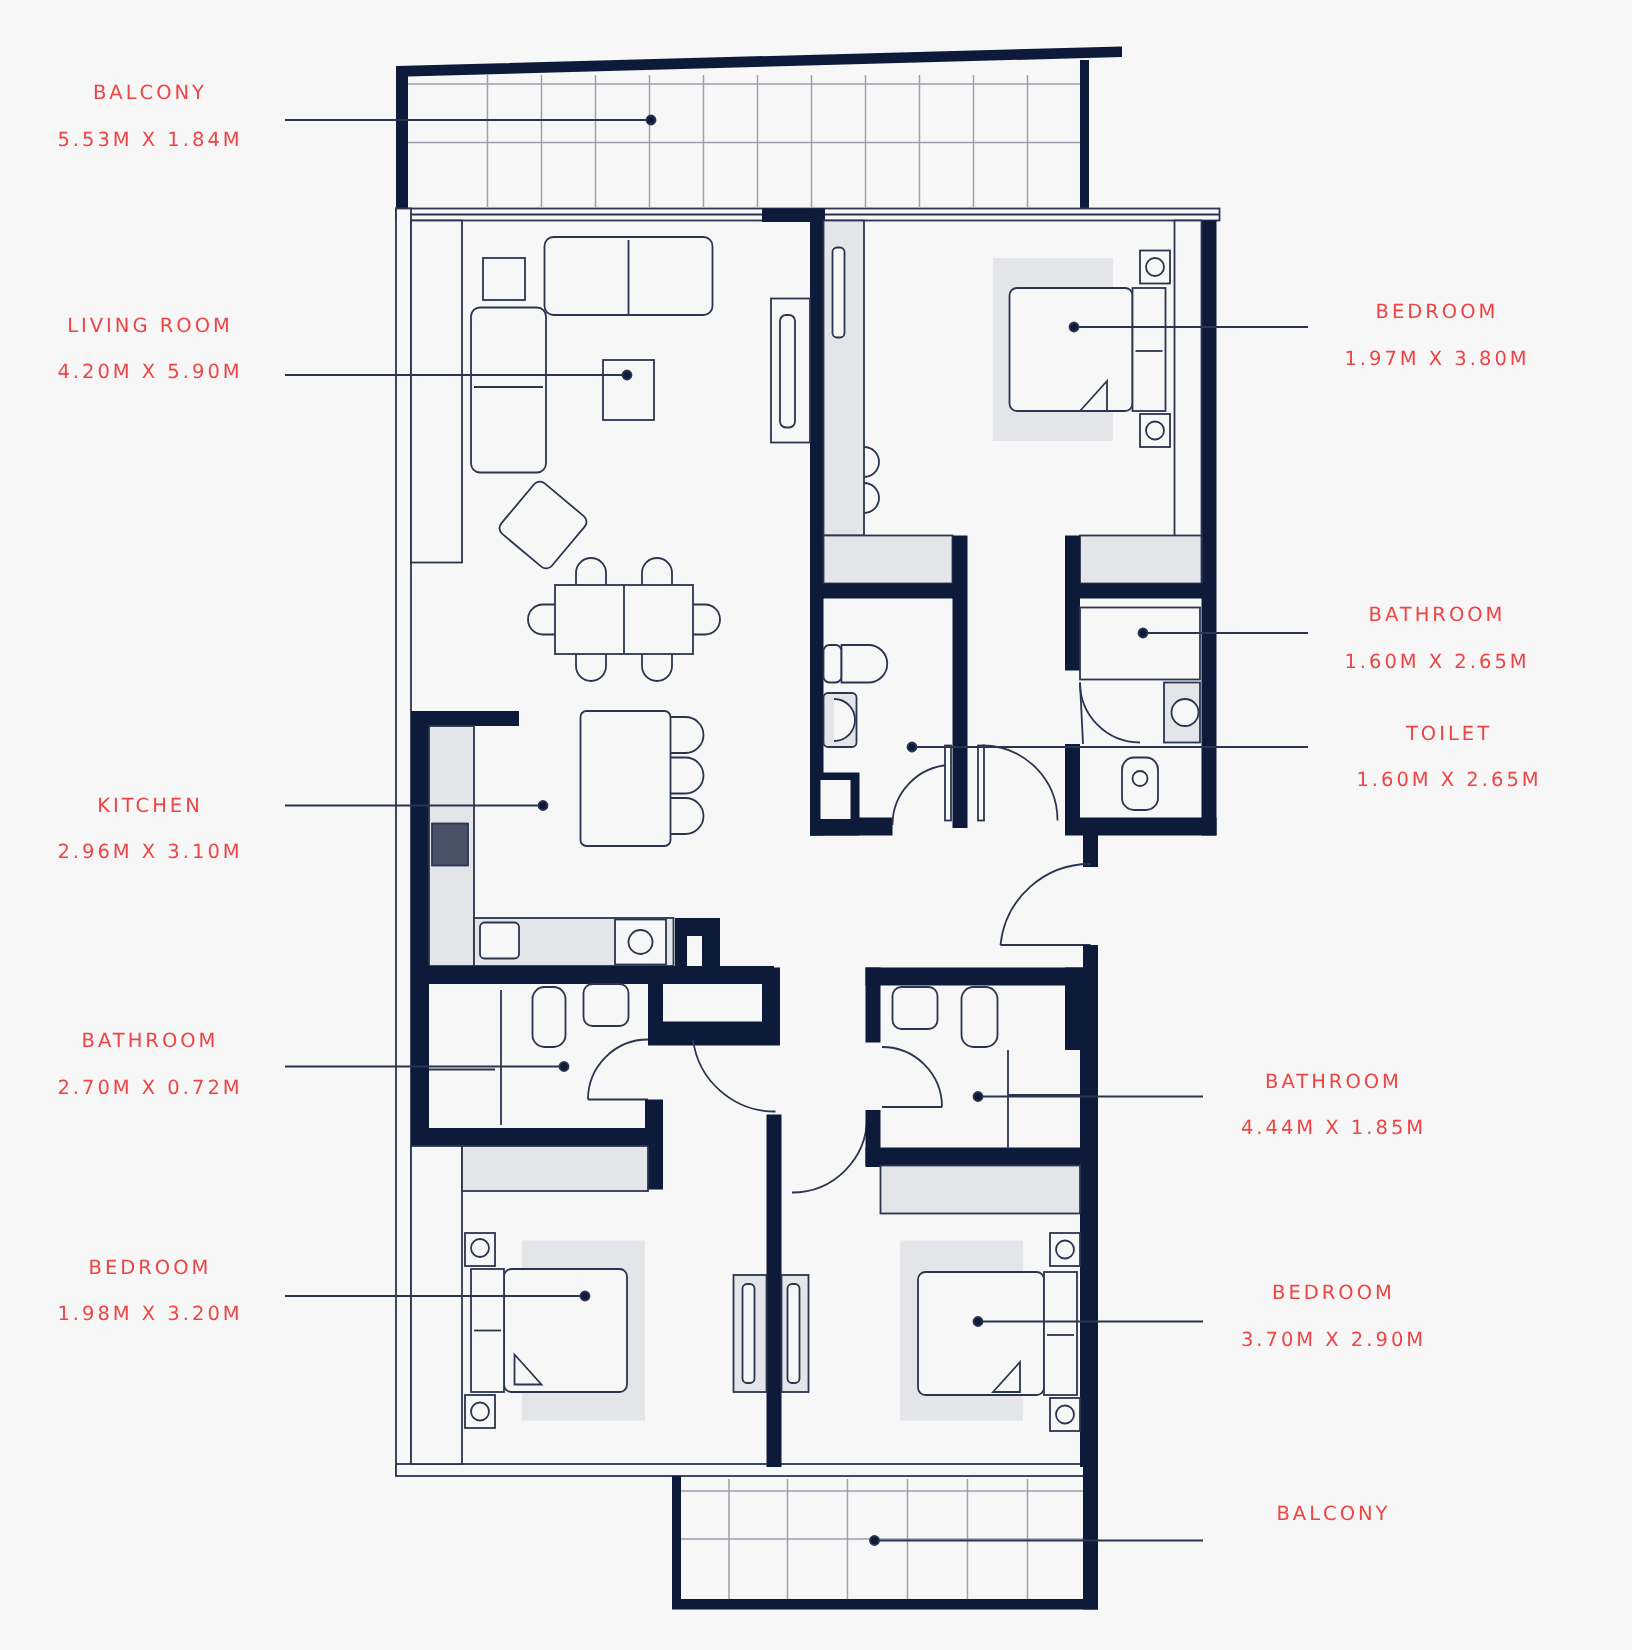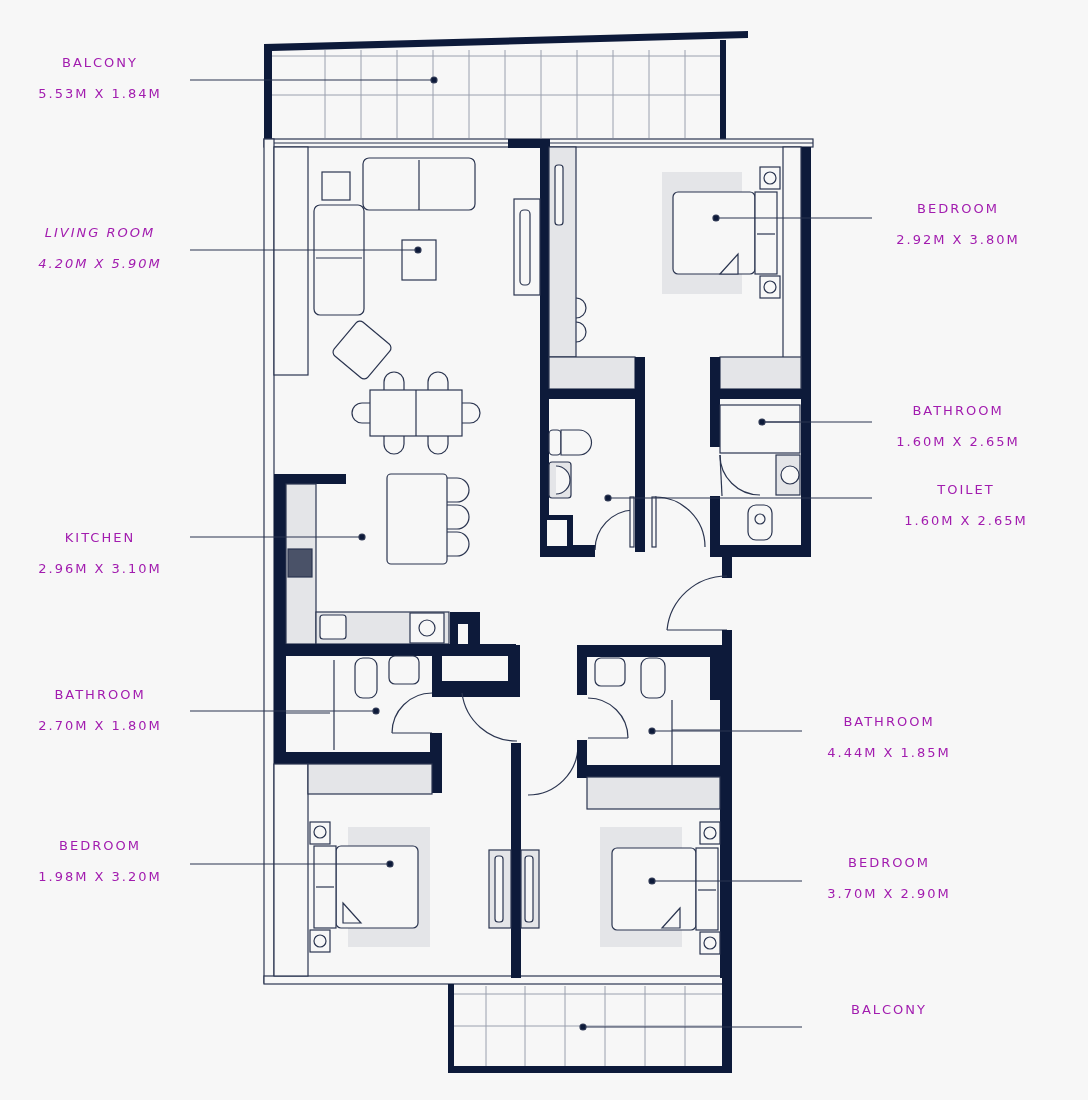--- a/index.html
+++ b/index.html
@@ -3,21 +3,21 @@
 <meta charset="utf-8">
 <style>
   html, body { margin: 0; padding: 0; }
   body {
     width: 1088px; height: 1100px; background: #f7f7f7; position: relative; overflow: hidden;
     font-family: "DejaVu Sans", sans-serif; color: #1c2540;
   }
   .plan { position: absolute; left: 0; top: 0; width: 1088px; height: 1100px; }
   .label {
     position: absolute; text-align: center; width: 200px;
-    font-size: 13px; letter-spacing: 2px; line-height: 31px; color: #a21caf;
+    font-size: 13px; letter-spacing: 2px; line-height: 31px; color: #ef4444;
   }
   .label .name, .label .dims { display: block; white-space: nowrap; }
 </style>
 </head>
 <body>
 
 <svg class="plan" viewBox="0 0 1088 1100" xmlns="http://www.w3.org/2000/svg">
   <g fill="none" stroke="#2b3550" stroke-width="1.2">
 
     <g>
@@ -243,40 +243,40 @@
       <circle cx="652" cy="881" r="3"></circle>
     <line x1="583" y1="1027" x2="802" y2="1027"></line>
       <circle cx="583" cy="1027" r="3"></circle>
   </g>
 </svg>
 
 <div class="label" style="left:0; top:47px;">
   <span class="name">BALCONY</span>
   <span class="dims">5.53M X 1.84M</span>
 </div>
-<div class="label" style="left:0; top:217px;font-style:italic;">
+<div class="label" style="left:0; top:202px;">
   <span class="name">LIVING ROOM</span>
   <span class="dims">4.20M X 5.90M</span>
 </div>
 <div class="label" style="left:0; top:522px;">
   <span class="name">KITCHEN</span>
   <span class="dims">2.96M X 3.10M</span>
 </div>
 <div class="label" style="left:0; top:679px;">
   <span class="name">BATHROOM</span>
-  <span class="dims">2.70M X 1.80M</span>
+  <span class="dims">2.70M X 0.72M</span>
 </div>
 <div class="label" style="left:0; top:830px;">
   <span class="name">BEDROOM</span>
   <span class="dims">1.98M X 3.20M</span>
 </div>
 
 <div class="label" style="left:858px; top:193px;">
   <span class="name">BEDROOM</span>
-  <span class="dims">2.92M X 3.80M</span>
+  <span class="dims">1.97M X 3.80M</span>
 </div>
 <div class="label" style="left:858px; top:395px;">
   <span class="name">BATHROOM</span>
   <span class="dims">1.60M X 2.65M</span>
 </div>
 <div class="label" style="left:866px; top:474px;">
   <span class="name">TOILET</span>
   <span class="dims">1.60M X 2.65M</span>
 </div>
 <div class="label" style="left:789px; top:706px;">

